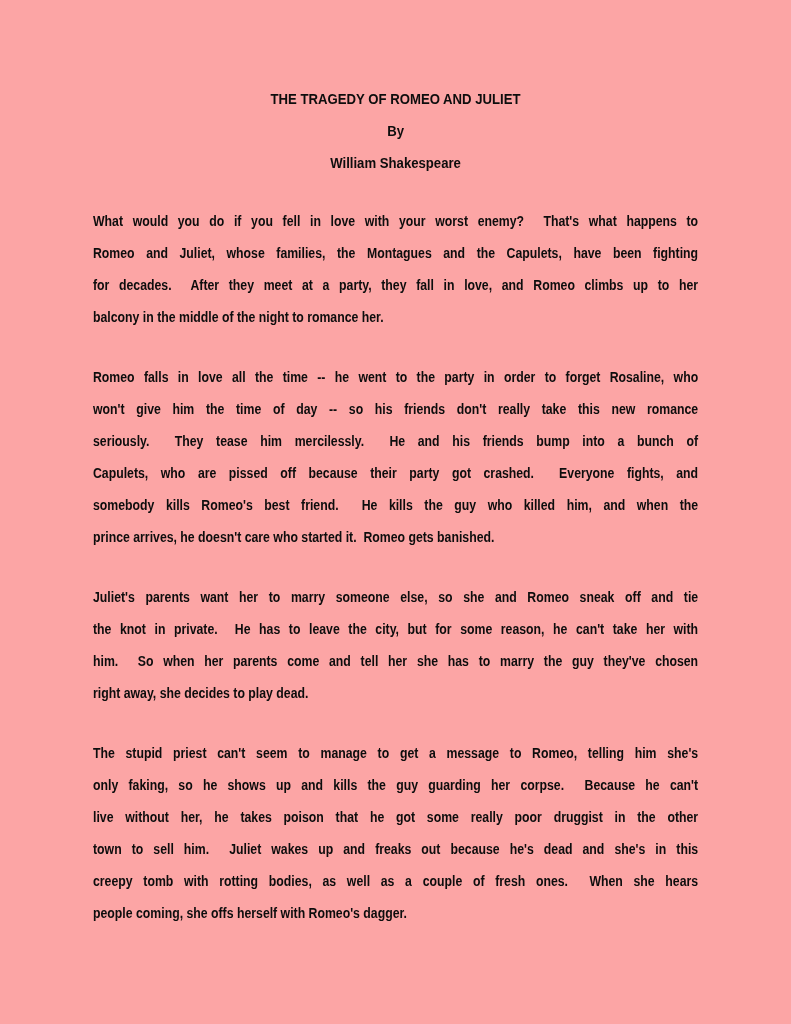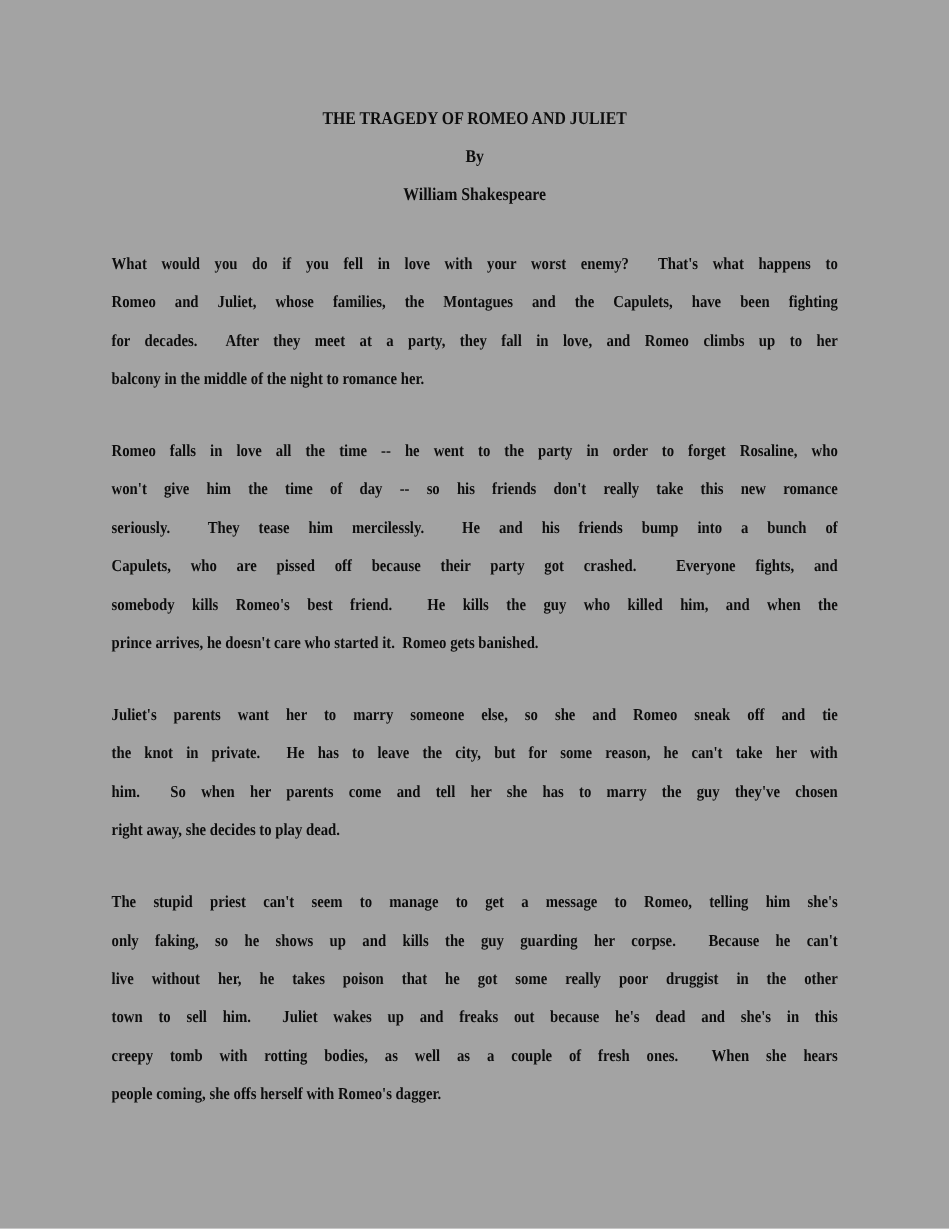--- a/index.html
+++ b/index.html
@@ -4,23 +4,23 @@
 <style>
   html, body {
     margin: 0;
     padding: 0;
     background: #ffffff;
   }
   .page {
     position: relative;
     width: 791px;
     height: 1024px;
-    background: #a3a3a3;
+    background: #fca5a5;
     overflow: hidden;
-    font-family: Liberation Serif, serif;
+    font-family: Liberation Sans, sans-serif;
     color: #0d0d0d;
   }
   
   .content {
     position: absolute;
     left: 93px;
     top: 83px;
     width: 690px;
     transform: scaleX(0.877);
     transform-origin: left top;

